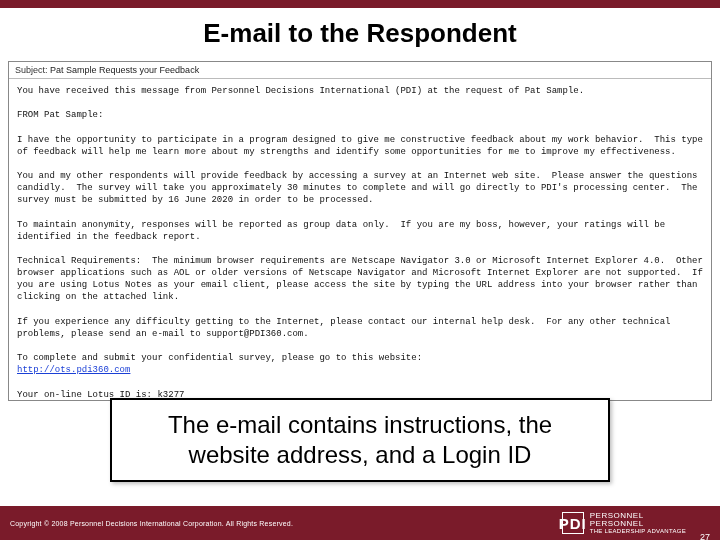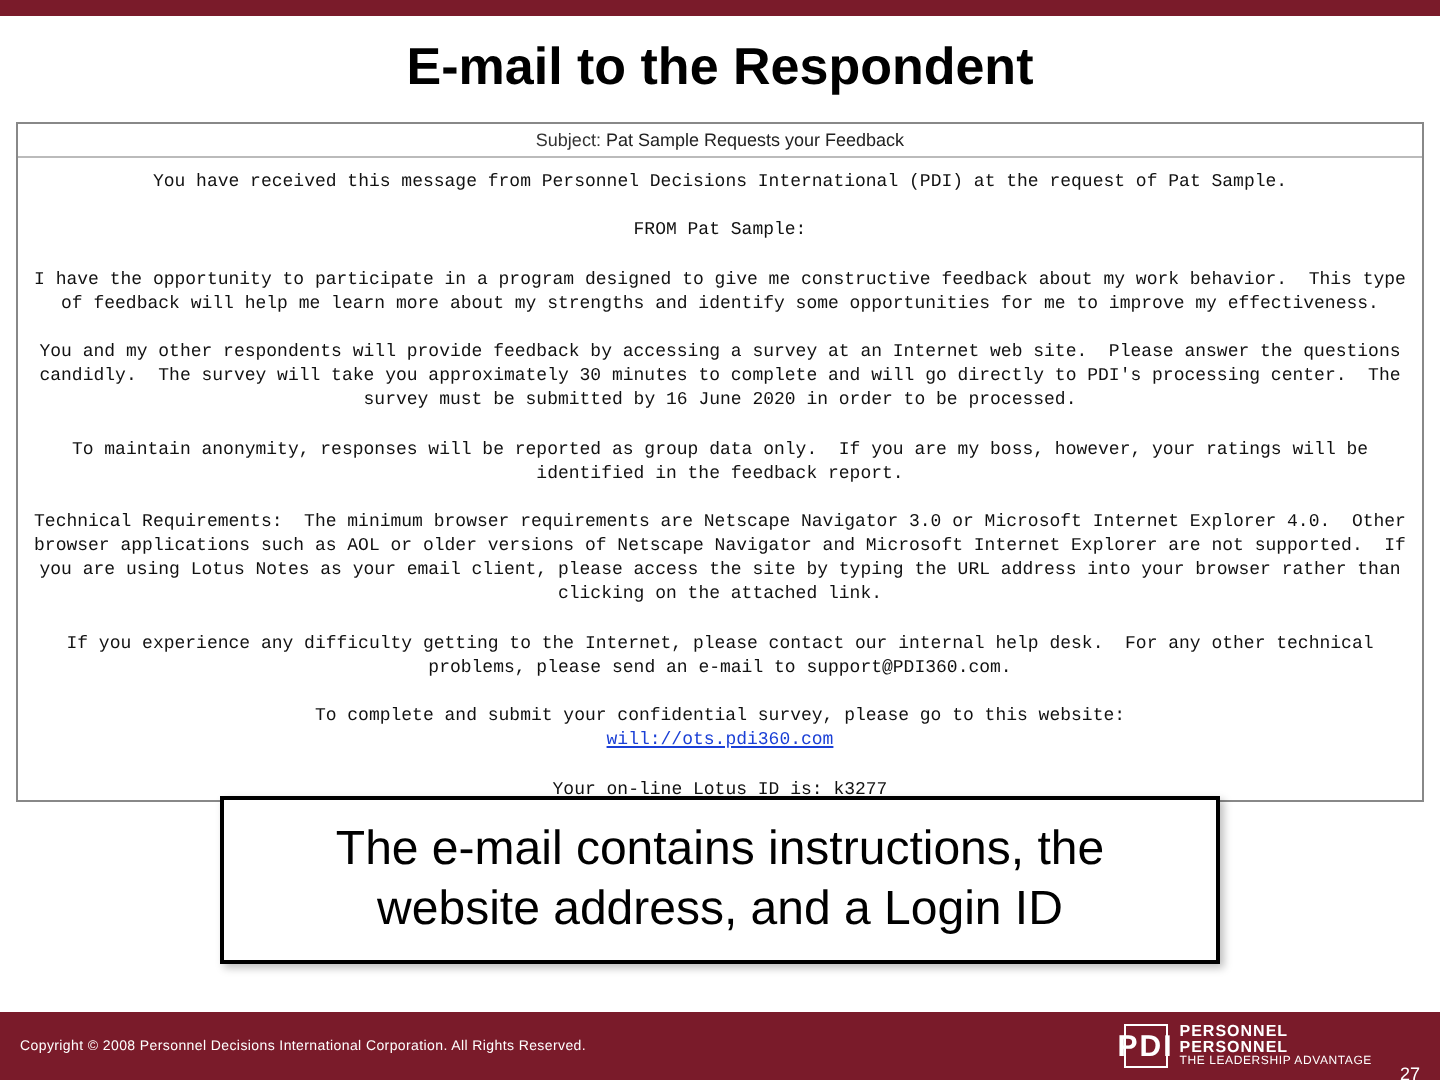--- a/index.html
+++ b/index.html
@@ -6,21 +6,20 @@
   html, body { width: 720px; height: 540px; font-family: Arial, sans-serif; background: #fff; }
   .slide { width: 720px; height: 540px; position: relative; background: #fff; }
   .topbar { height: 8px; background: #7a1b2a; width: 100%; }
   .title { text-align: center; font-size: 26px; font-weight: bold; padding: 10px 0 12px 0; color: #000; }
   .email-panel {
     margin: 0 8px;
     border: 1px solid #888;
     background: #fff;
     height: 340px;
     overflow: hidden;
-    text-align: center;
   }
   .subj-row {
     border-bottom: 1px solid #bbb;
     padding: 3px 6px;
     font-size: 9px;
     color: #222;
   }
   .subj-row .lbl { color: #333; }
   .body-text {
     padding: 6px 8px;
@@ -52,21 +51,21 @@
     color: #fff;
     display: flex;
     align-items: center;
     justify-content: space-between;
     padding: 0 10px;
   }
   .copyright { font-size: 7px; letter-spacing: .2px; }
   .logo-wrap { display: flex; align-items: center; gap: 6px; }
   .logo-box { width: 22px; height: 22px; border: 1px solid #fff; display: flex; align-items: center; justify-content: center; font-size: 15px; font-weight: bold; letter-spacing: 1px; }
   .logo-text { display: flex; flex-direction: column; line-height: 1; }
-  .logo-text .l1 { font-size: 8px; font-weight: bold; letter-spacing: .5px; }
+  .logo-text .l1 { font-size: 8px; font-weight: normal; letter-spacing: .5px; }
   .logo-text .l2 { font-size: 6px; letter-spacing: .3px; }
   .pagenum { font-size: 9px; margin-left: 8px; margin-top: 28px; }
 </style>
 </head>
 <body>
 
 <div class="slide">
   <div class="topbar"></div>
 
   <div class="title">E-mail to the Respondent</div>
@@ -84,21 +83,21 @@
 
 <span>You and my other respondents will provide feedback by accessing a survey at an Internet web site.  Please answer the questions candidly.  The survey will take you approximately 30 minutes to complete and will go directly to PDI's processing center.  The survey must be submitted by 16 June 2020 in order to be processed.</span>
 
 <span>To maintain anonymity, responses will be reported as group data only.  If you are my boss, however, your ratings will be identified in the feedback report.</span>
 
 <span>Technical Requirements:  The minimum browser requirements are Netscape Navigator 3.0 or Microsoft Internet Explorer 4.0.  Other browser applications such as AOL or older versions of Netscape Navigator and Microsoft Internet Explorer are not supported.  If you are using Lotus Notes as your email client, please access the site by typing the URL address into your browser rather than clicking on the attached link.</span>
 
 <span>If you experience any difficulty getting to the Internet, please contact our internal help desk.  For any other technical problems, please send an e-mail to support@PDI360.com.</span>
 
 <span>To complete and submit your confidential survey, please go to this website:</span>
-<span class="link">will://ots.pdi360.com</span>
+<span class="link">http://ots.pdi360.com</span>
 
 <span>Your on-line Lotus ID is: k3277</span></div>
   </div>
 
   <div class="callout">The e-mail contains instructions, the website address, and a Login ID</div>
 
   <div class="footer">
     <div class="copyright">Copyright © 2008 Personnel Decisions International Corporation. All Rights Reserved.</div>
     <div class="logo-wrap">
       <div class="logo-box">PDI</div>

